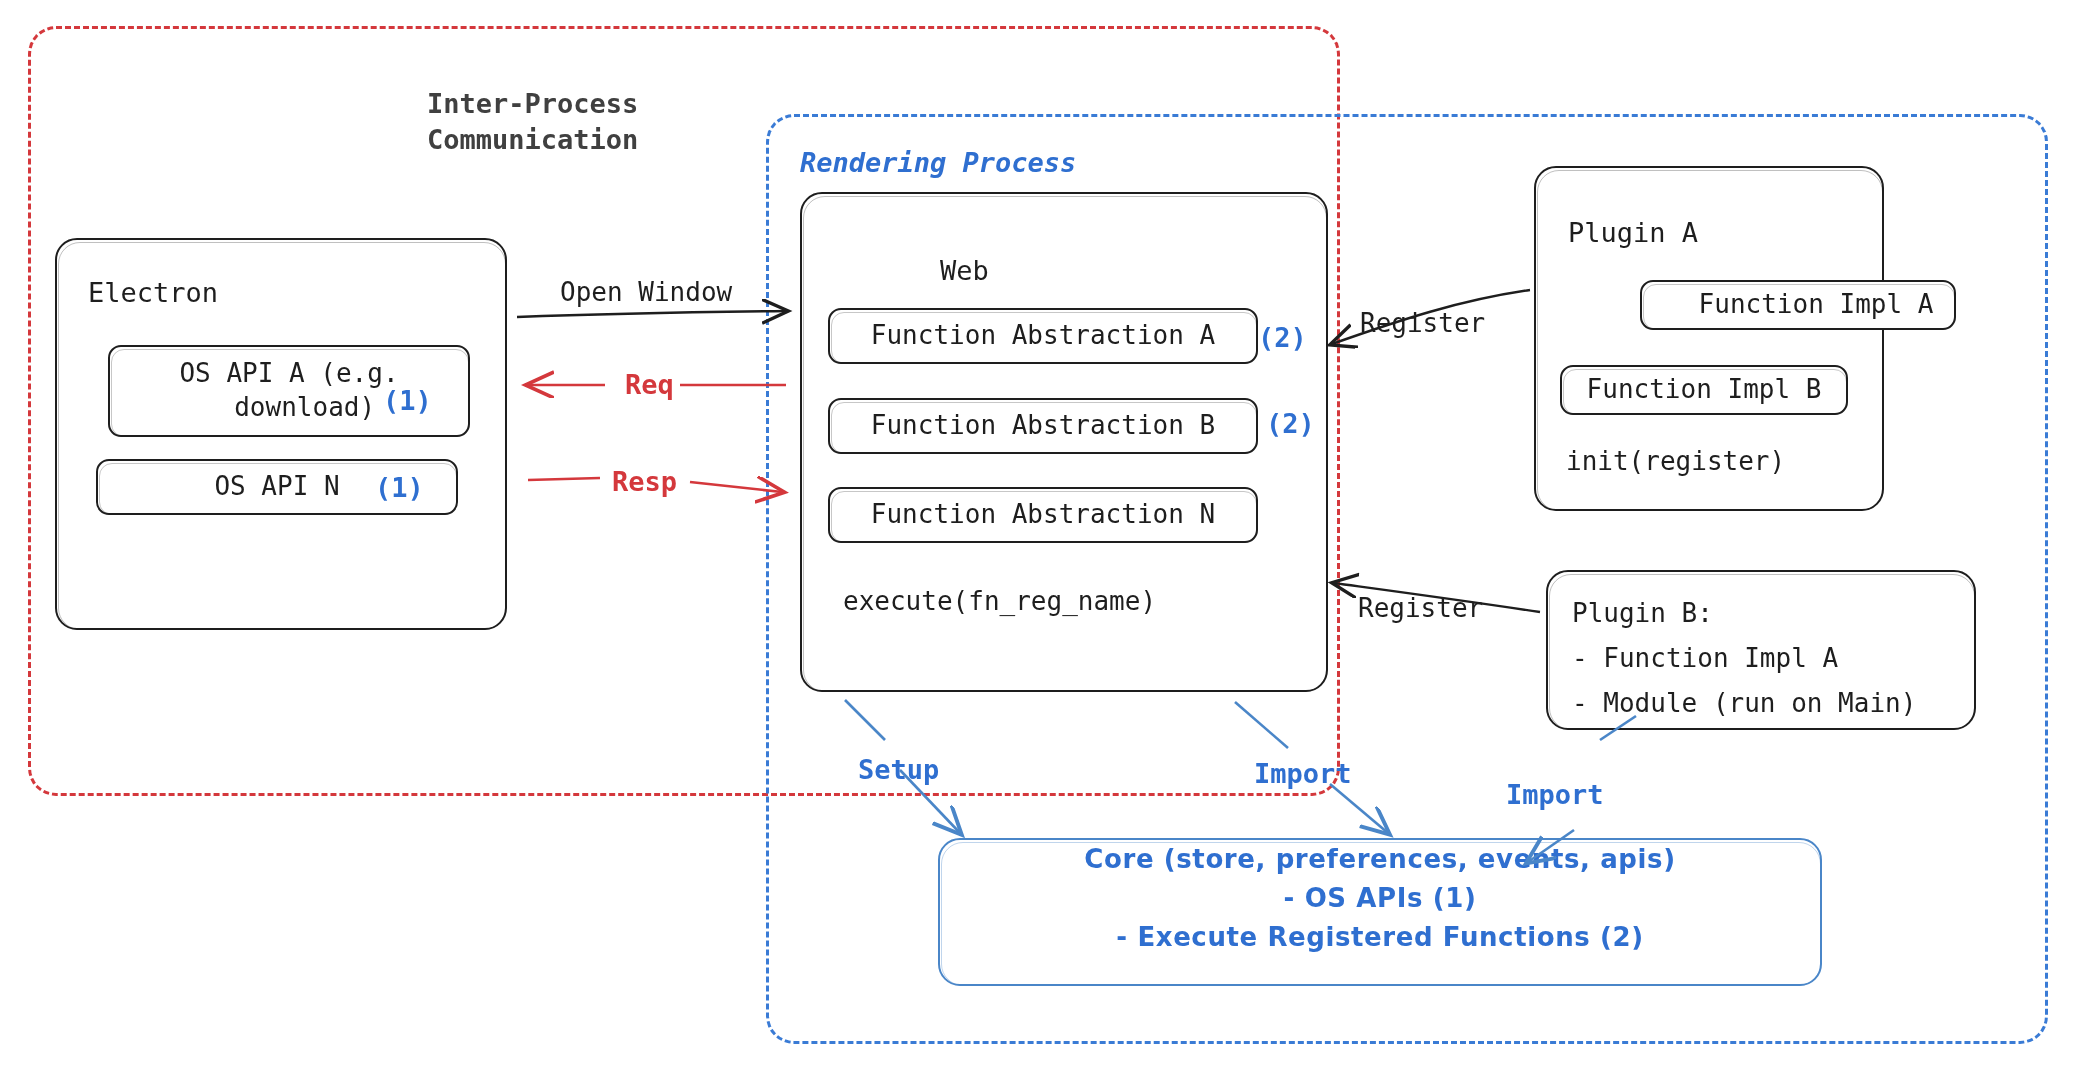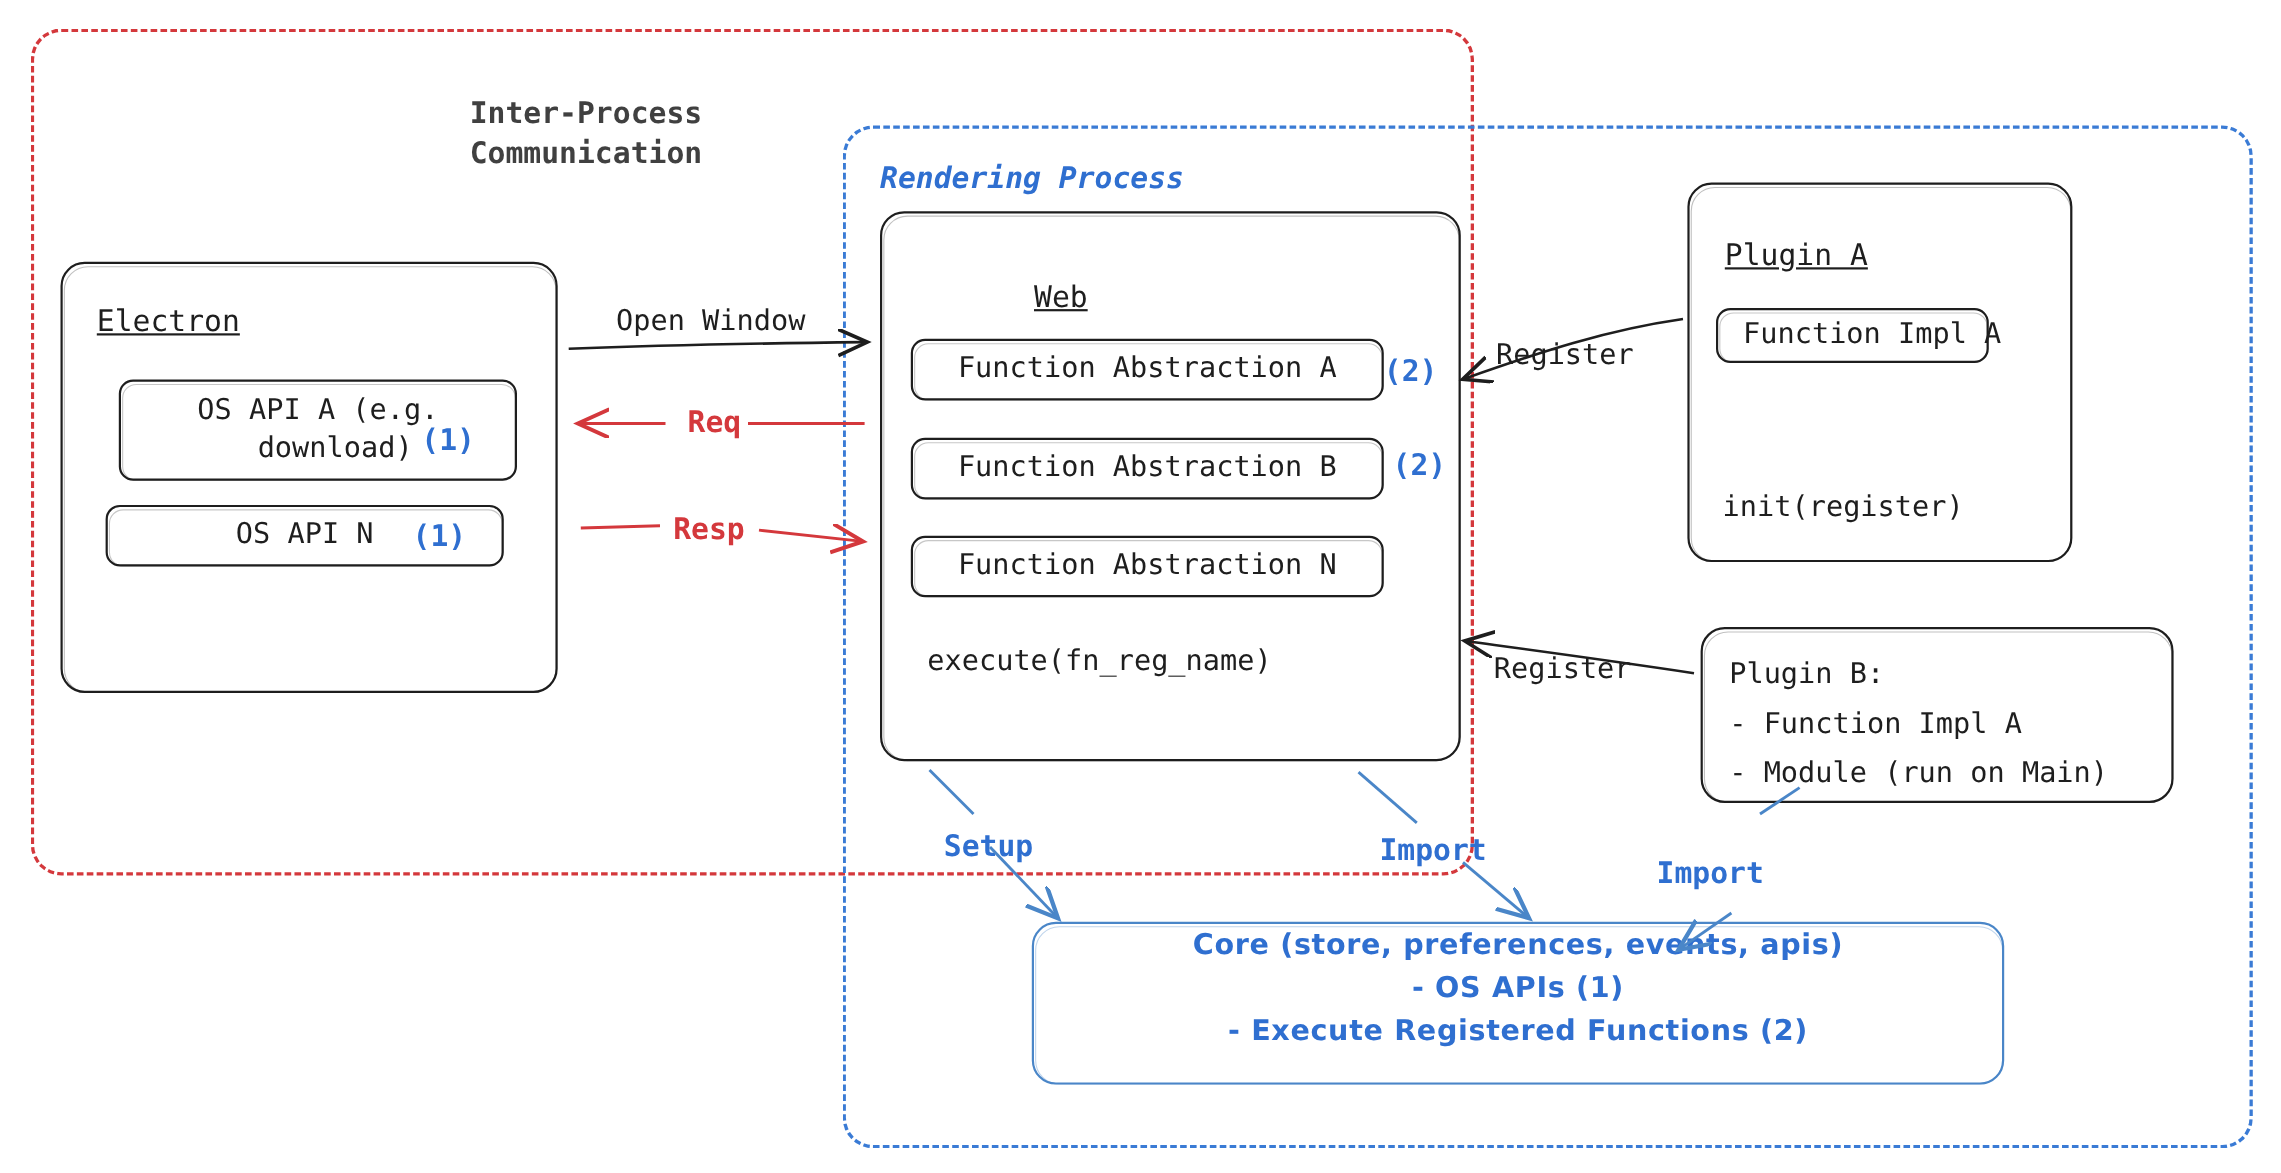--- a/index.html
+++ b/index.html
@@ -85,21 +85,21 @@
     pointer-events: none;
   }
 
   .txt {
     position: absolute;
     font-family: "DejaVu Sans Mono", "Liberation Mono", monospace;
     color: #1e1e1e;
     white-space: pre;
     line-height: 1.3;
   }
-  .t-title    { font-size: 27px; text-decoration: underline; }
+  .t-title    { font-size: 27px; }
   .t-body     { font-size: 26px; }
   .t-boxlabel { font-size: 26px; }
   .marker {
     position: absolute;
     font-family: "DejaVu Sans Mono", "Liberation Mono", monospace;
     color: #2f6fd0;
     font-size: 27px;
     font-weight: 700;
     white-space: pre;
   }
@@ -199,24 +199,27 @@
   <div class="inner-box" style="left:828px; top:487px; width:430px; height:56px;">
     <span class="txt t-boxlabel" style="position:static;">Function Abstraction N</span>
   </div>
 
   <div class="txt t-body" style="left:843px; top:585px;">execute(fn_reg_name)</div>
 
   <div class="box" style="left:1534px; top:166px; width:350px; height:345px;"></div>
 
   <div class="txt t-title" style="left:1568px; top:215px;">Plugin A</div>
 
-  <div class="inner-box" style="left:1560px; top:280px; width:248px; height:50px;padding-left:36px;">
+  <div class="inner-box" style="left:1640px; top:280px; width:316px; height:50px;padding-left:36px;">
     <span class="txt t-boxlabel" style="position:static;">Function Impl A</span>
   </div>
 
+  <div class="inner-box" style="left:1560px; top:365px; width:288px; height:50px;">
+    <span class="txt t-boxlabel" style="position:static;">Function Impl B</span>
+  </div>
 
   <div class="txt t-body" style="left:1566px; top:445px;">init(register)</div>
 
   <div class="box" style="left:1546px; top:570px; width:430px; height:160px;"></div>
 
   <div class="txt t-body" style="left:1572px; top:597px;">Plugin B:</div>
   <div class="txt t-body" style="left:1572px; top:642px;">- Function Impl A</div>
   <div class="txt t-body" style="left:1572px; top:687px;">- Module (run on Main)</div>
 
   <div class="core-box" style="left:938px; top:838px; width:884px; height:148px;">

